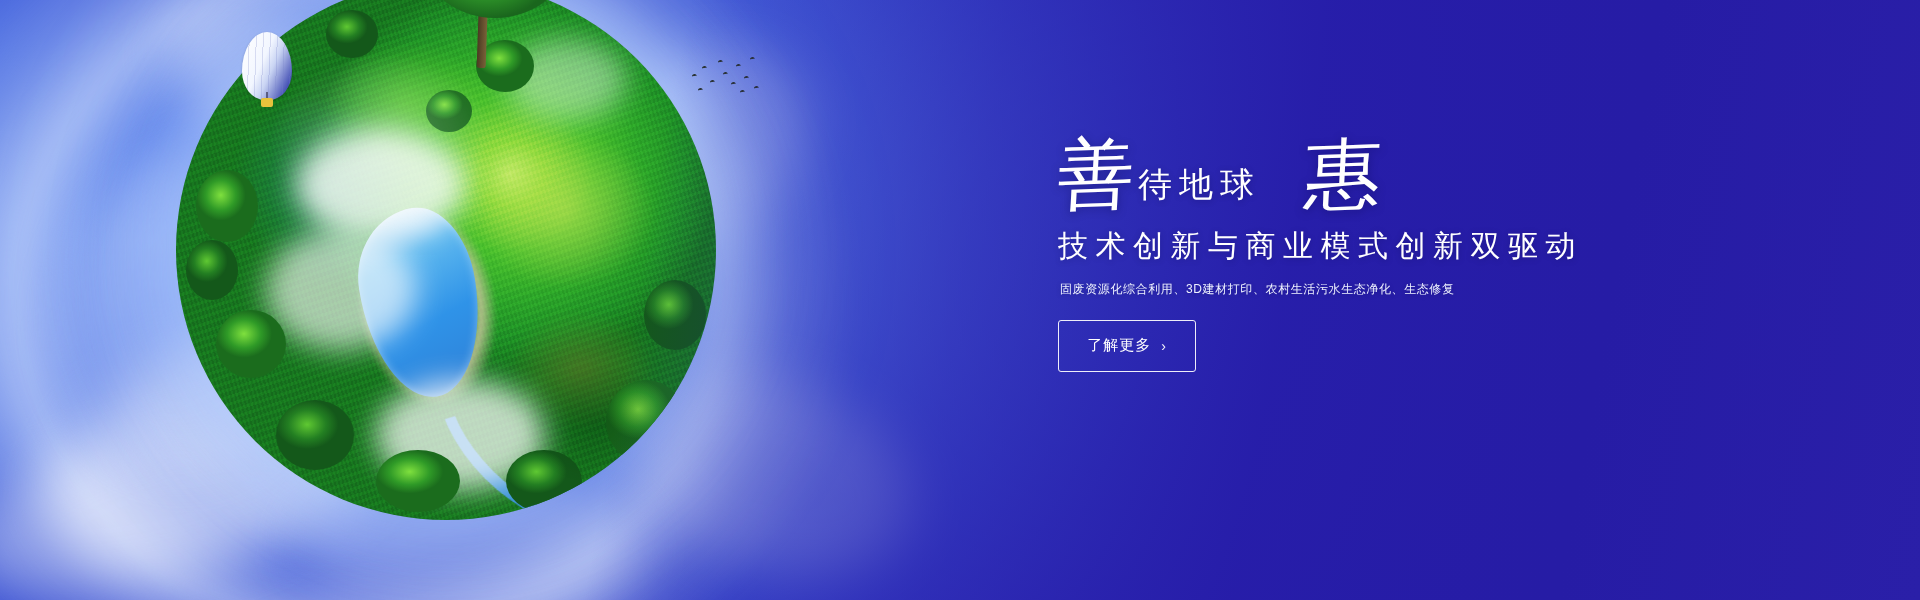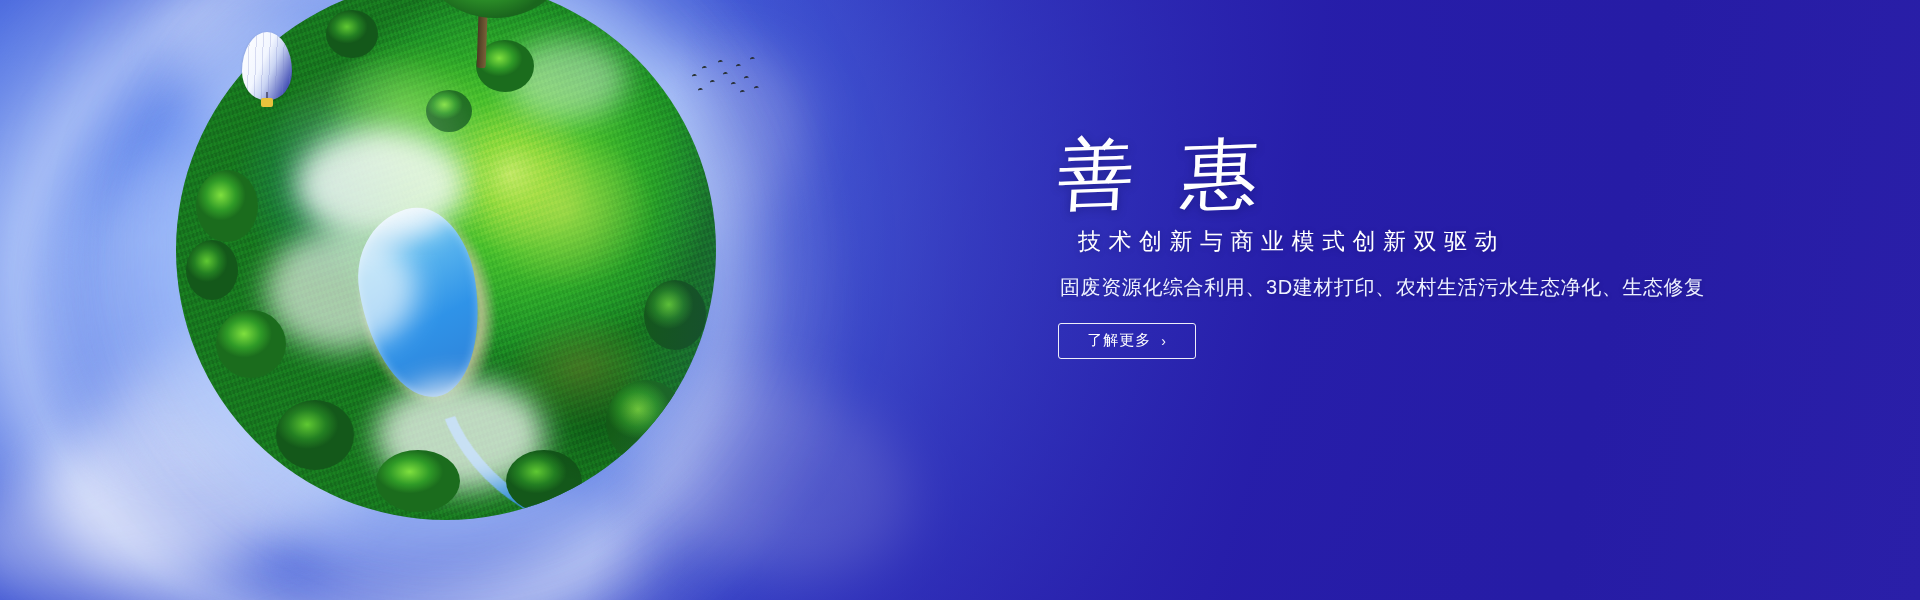--- a/index.html
+++ b/index.html
@@ -150,32 +150,32 @@
     text-shadow:0 2px 10px rgba(10,10,60,.35);
     margin-right:4px;
   }
   .hl-rest{
     font-family:"Liberation Serif","DejaVu Serif",serif;
     font-size:34px;line-height:1;letter-spacing:7px;font-weight:400;
     padding-bottom:8px;
     text-shadow:0 1px 6px rgba(10,10,60,.30);
   }
   .subtitle{
-    font-size:23px;letter-spacing:7.5px;line-height:1.2;
-    margin:18px 0 0 20px;font-weight:400;color:#fff;
+    font-size:30px;letter-spacing:7.5px;line-height:1.2;
+    margin:18px 0 0 0;font-weight:400;color:#fff;
     text-shadow:0 1px 6px rgba(10,10,60,.28);
   }
   .desc{
-    font-size:20px;letter-spacing:.6px;line-height:1.4;
+    font-size:12px;letter-spacing:.6px;line-height:1.4;
     margin:17px 0 0 2px;color:#eef1ff;font-weight:400;
     text-shadow:0 1px 5px rgba(10,10,60,.28);
   }
   .cta{
     display:inline-flex;align-items:center;justify-content:center;gap:10px;
-    margin-top:22px;width:138px;height:36px;
+    margin-top:22px;width:138px;height:52px;
     border:1px solid rgba(255,255,255,.92);border-radius:3px;
     background:transparent;color:#fff;font-size:15px;letter-spacing:1px;
     cursor:pointer;box-sizing:border-box;font-family:inherit;
   }
   .cta .chev{font-size:14px;opacity:.95;}
 </style>
 </head>
 <body>
 
 <div class="banner">
@@ -248,20 +248,21 @@
     <div class="bird" style="left:50px;top:38px;"></div>
   </div>
 
   <div class="bg-right-wash"></div>
 
   <div class="copy">
 
     <div class="headline">
       <span class="hl-group">
         <span class="hl-big">善</span>
+        <span class="hl-rest">待地球</span>
       </span>
       <span class="hl-group">
         <span class="hl-big">惠</span>
       </span>
     </div>
 
     <div class="subtitle">技术创新与商业模式创新双驱动</div>
     <div class="desc">固废资源化综合利用、3D建材打印、农村生活污水生态净化、生态修复</div>
 
     <button class="cta">

